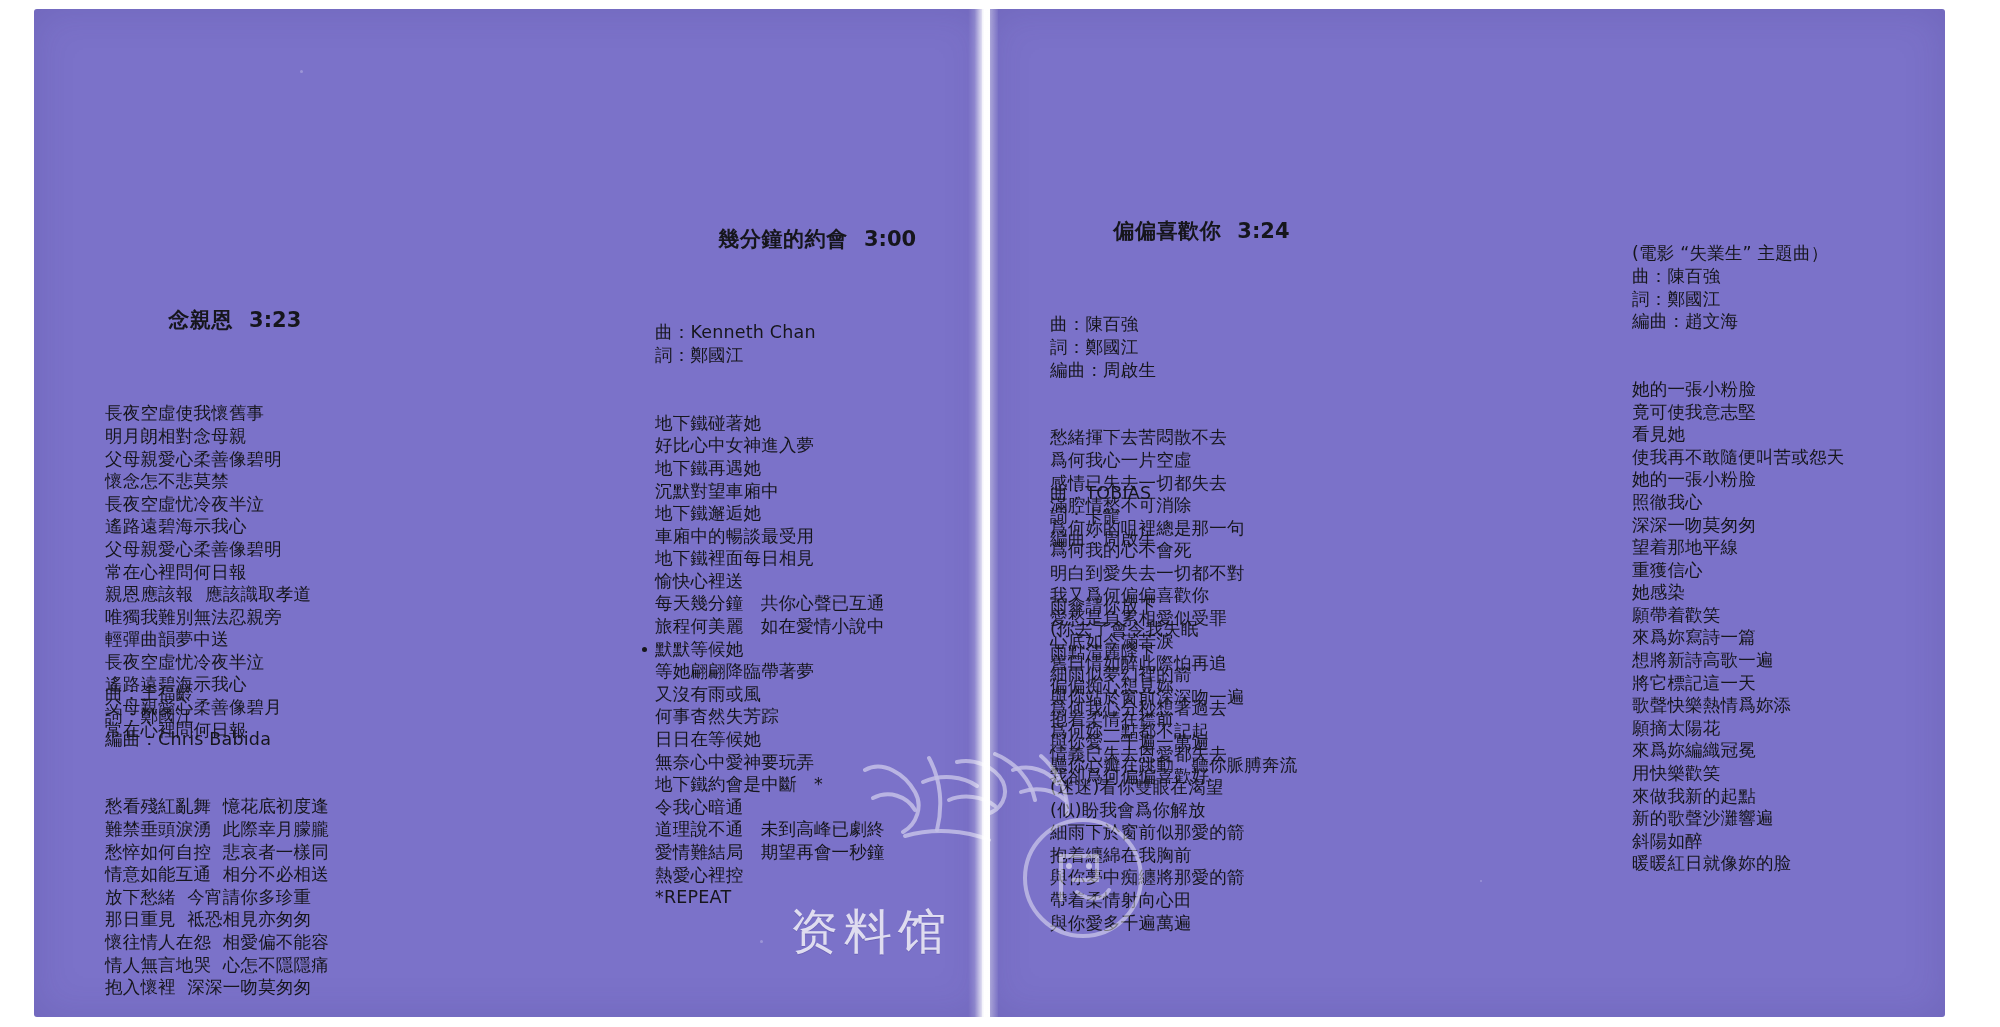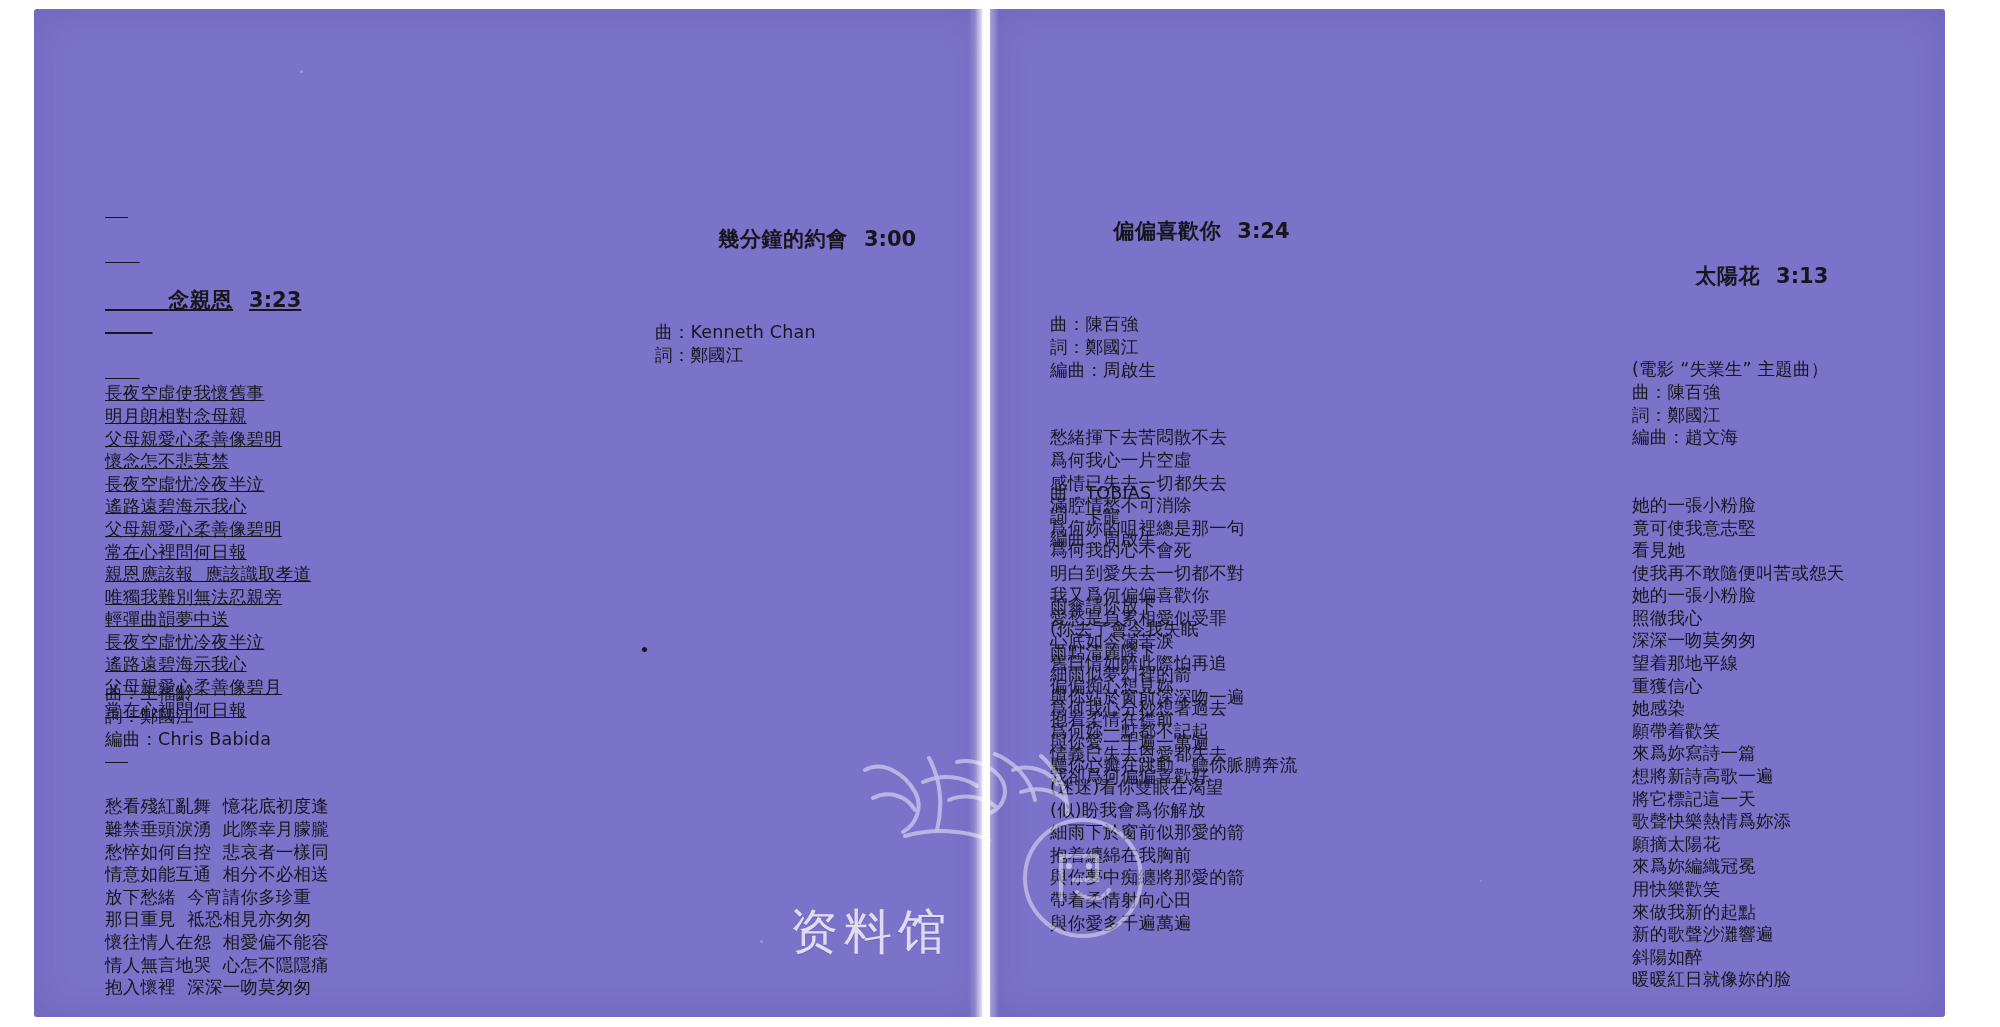--- a/index.html
+++ b/index.html
@@ -79,21 +79,21 @@
     font-weight: bold;
     margin-left: 16px;
     letter-spacing: 0;
   }
   .meta, .lyric {
     white-space: pre;
   }
   .song { margin-bottom: 26px; }
 
   
-  #col-1 { left: 105px; top: 176px; width: 290px; text-decoration: underline; }
+  #col-1 { left: 105px; top: 196px; width: 290px; }
   #col-2 { left: 105px; top: 592px; width: 300px; }
   #col-3 { left: 655px; top: 115px; width: 330px; }
   #col-4 { left: 1050px; top: 107px; width: 300px; }
   #col-5 { left: 1050px; top: 392px; width: 300px; }
   #col-6 { left: 1632px; top: 152px; width: 320px; }
 
   
   .dotmark {
     position: absolute;
     left: -13px;
@@ -180,20 +180,42 @@
     </div>
   </div>
 
   <div class="col" id="col-3">
     <div class="song lyric-rel">
       <div class="song-title">
         <span>幾分鐘的約會</span><span class="dur">3:00</span>
       </div>
       <div class="meta">曲：Kenneth Chan
 詞：鄭國江</div>
+      <div class="lyric lyric-rel">地下鐵碰著她
+好比心中女神進入夢
+地下鐵再遇她
+沉默對望車廂中
+地下鐵邂逅她
+車廂中的暢談最受用
+地下鐵裡面每日相見
+愉快心裡送
+每天幾分鐘   共你心聲已互通
+旅程何美麗   如在愛情小說中
+默默等候她
+等她翩翩降臨帶著夢
+又沒有雨或風
+何事杳然失芳踪
+日日在等候她
+無奈心中愛神要玩弄
+地下鐵約會是中斷   *
+令我心暗通
+道理說不通   未到高峰已劇終
+愛情難結局   期望再會一秒鐘
+熱愛心裡控
+*REPEAT</div>
       <span class="dotmark" id="dotmark" style="top: 487.3px;"></span>
     </div>
   </div>
 
   <div class="col" id="col-4">
     <div class="song">
       <div class="song-title">
         <span>偏偏喜歡你</span><span class="dur">3:24</span>
       </div>
       <div class="meta">曲：陳百強
@@ -236,23 +258,20 @@
 細雨下於窗前似那愛的箭
 抱着纏綿在我胸前
 與你夢中痴纏將那愛的箭
 帶着柔情射向心田
 與你愛多千遍萬遍</div>
     </div>
   </div>
 
   <div class="col" id="col-6">
     <div class="song">
-      <div class="song-title">
-        <span>太陽花</span><span class="dur">3:13</span>
-      </div>
       <div class="meta">(電影 “失業生” 主題曲）
 曲：陳百強
 詞：鄭國江
 編曲：趙文海</div>
       <div class="lyric">她的一張小粉脸
 竟可使我意志堅
 看見她
 使我再不敢隨便叫苦或怨天
 她的一張小粉脸
 照徹我心

